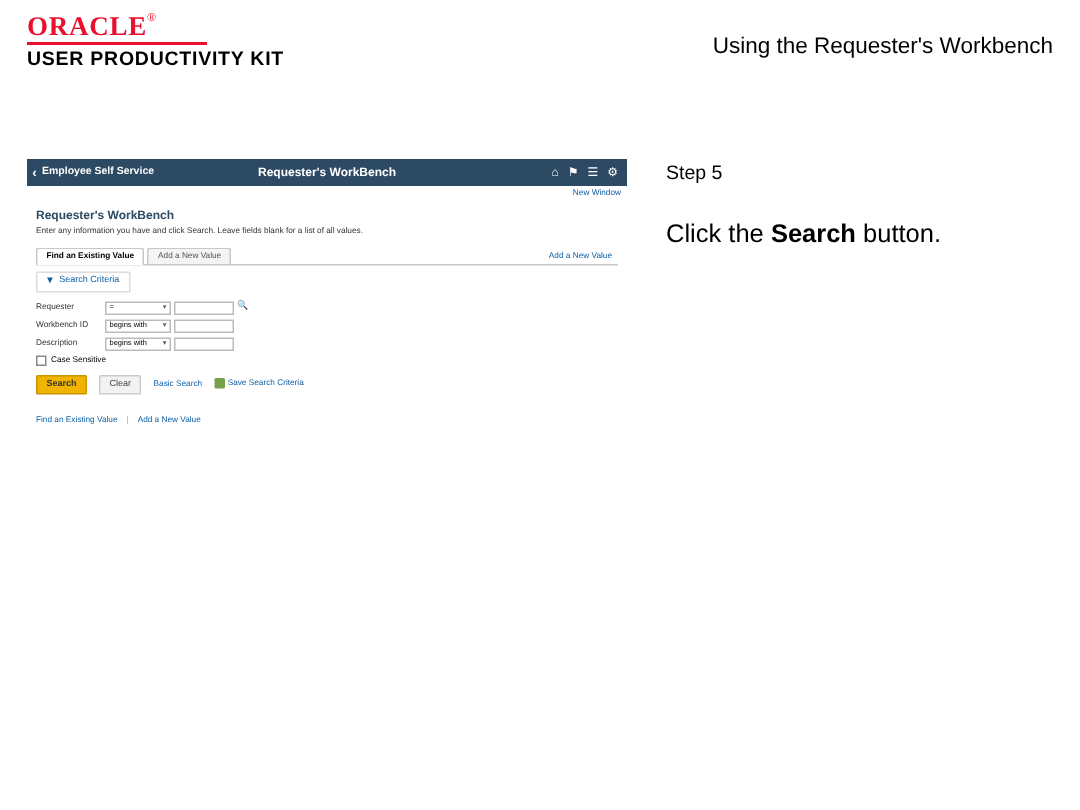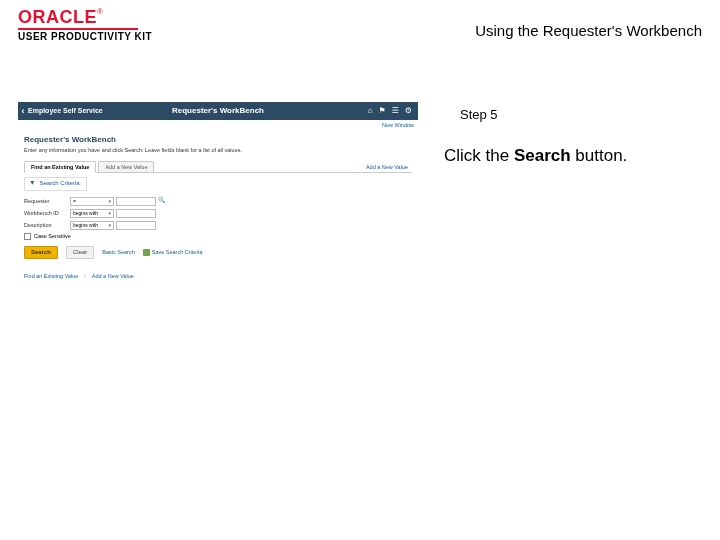--- a/index.html
+++ b/index.html
@@ -24,48 +24,48 @@
   }
   .right-col {
     flex: 1;
     padding: 10px 18px 0 14px;
   }
   
   .brand {
     margin-bottom: 60px;
   }
   .oracle-logo {
-    font-family: Liberation Sans, sans-serif;
+    font-family: Liberation Serif, serif;
     font-weight: 700;
     letter-spacing: 0.5px;
     font-size: 18px;
     color: #e8102e;
     line-height: 1;
   }
   .oracle-logo .tm { font-size: 8px; vertical-align: top; color:#e8102e; font-weight: normal;}
   .brand hr {
     border: none;
     border-top: 2px solid #e8102e;
     width: 120px;
     margin: 2px 0 1px 0;
   }
   .brand .upk {
-    font-size: 10px;
+    font-size: 13px;
     letter-spacing: 0.5px;
     color: #000;
     font-weight: bold;
   }
   
   .doc-title {
     font-size: 15px;
     text-align: right;
     padding-top: 12px;
     padding-bottom: 68px;
   }
-  .step-label { font-size: 13px; margin-bottom: 24px; margin-left: 16px; }
+  .step-label { font-size: 13px; margin-bottom: 24px; }
   .instruction { font-size: 17px; }
   .instruction b { font-weight: bold; }
 
   
   .app {
     width: 400px;
     font-size: 6px;
     line-height: 1.2;
     background: #fff;
   }

